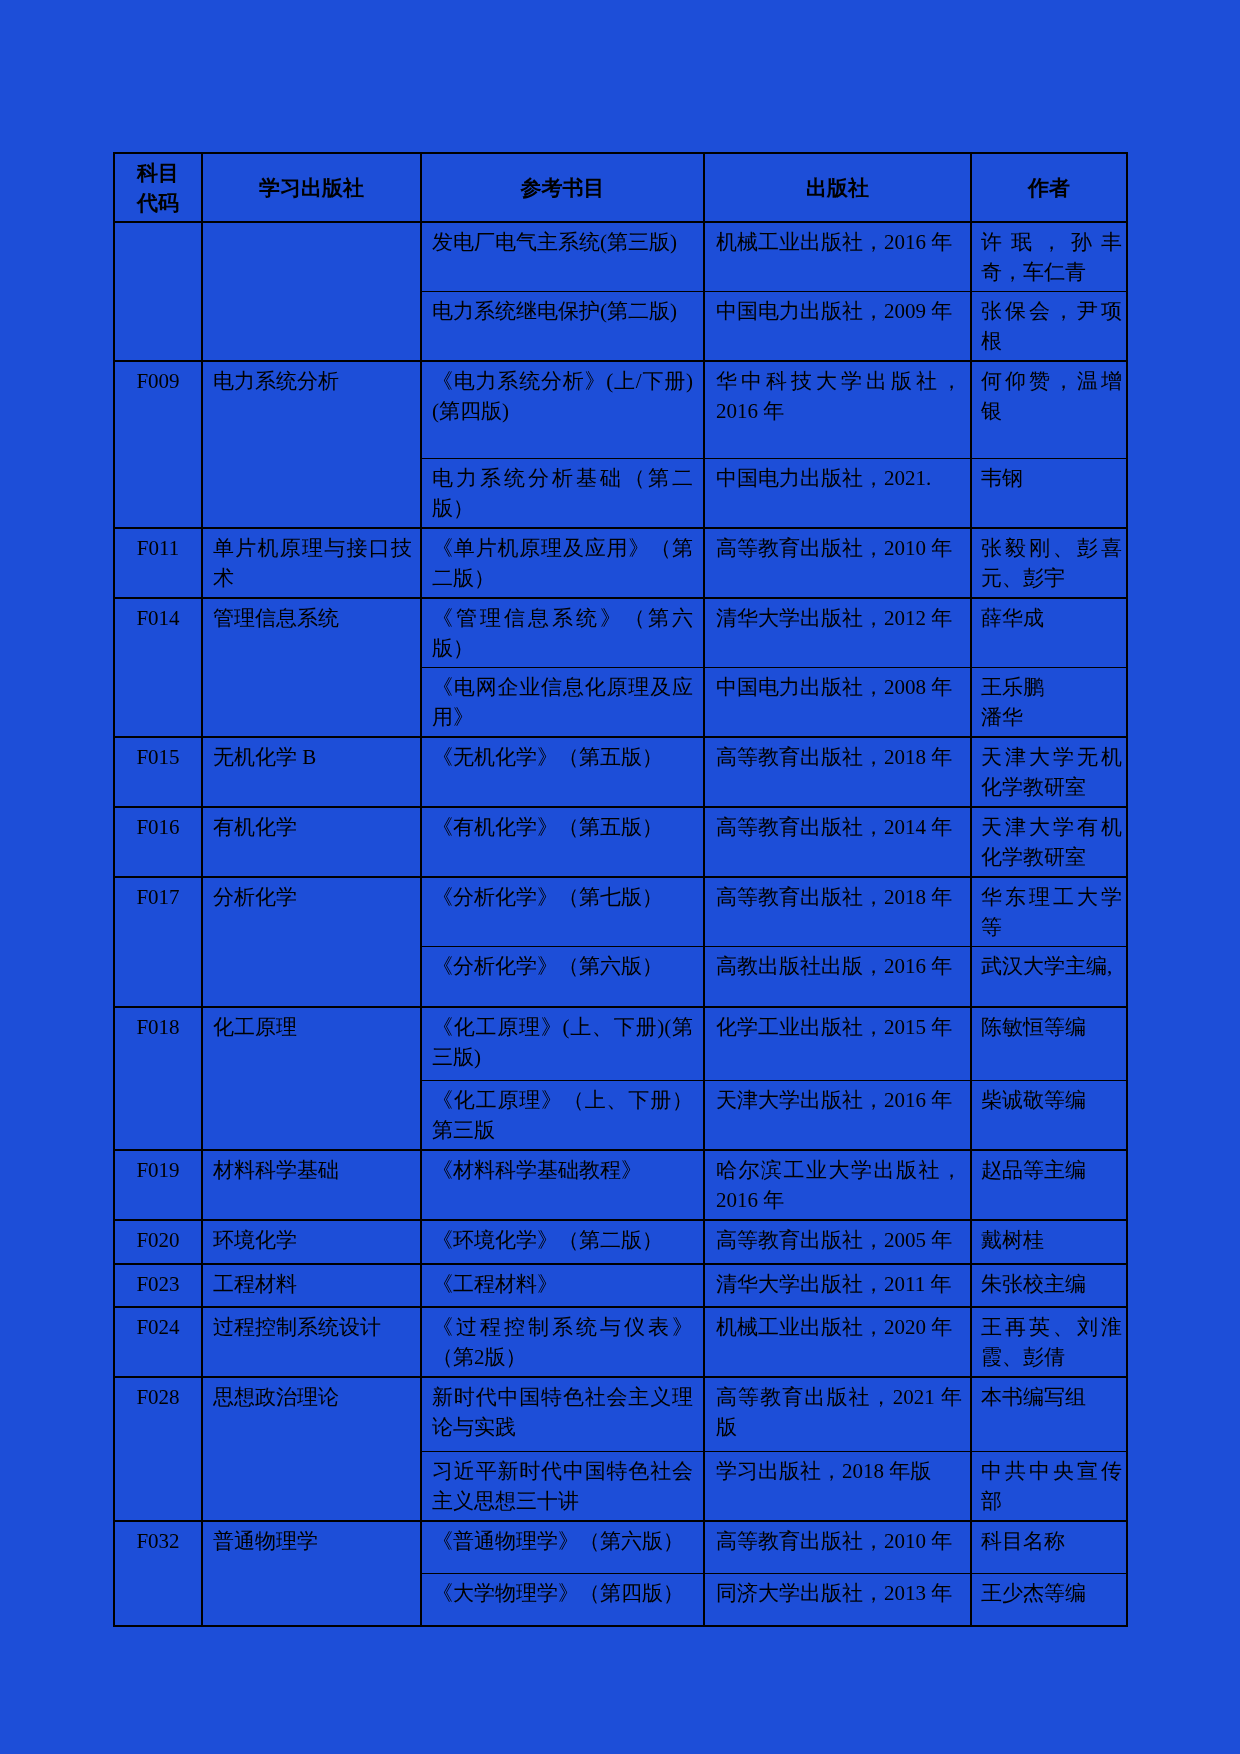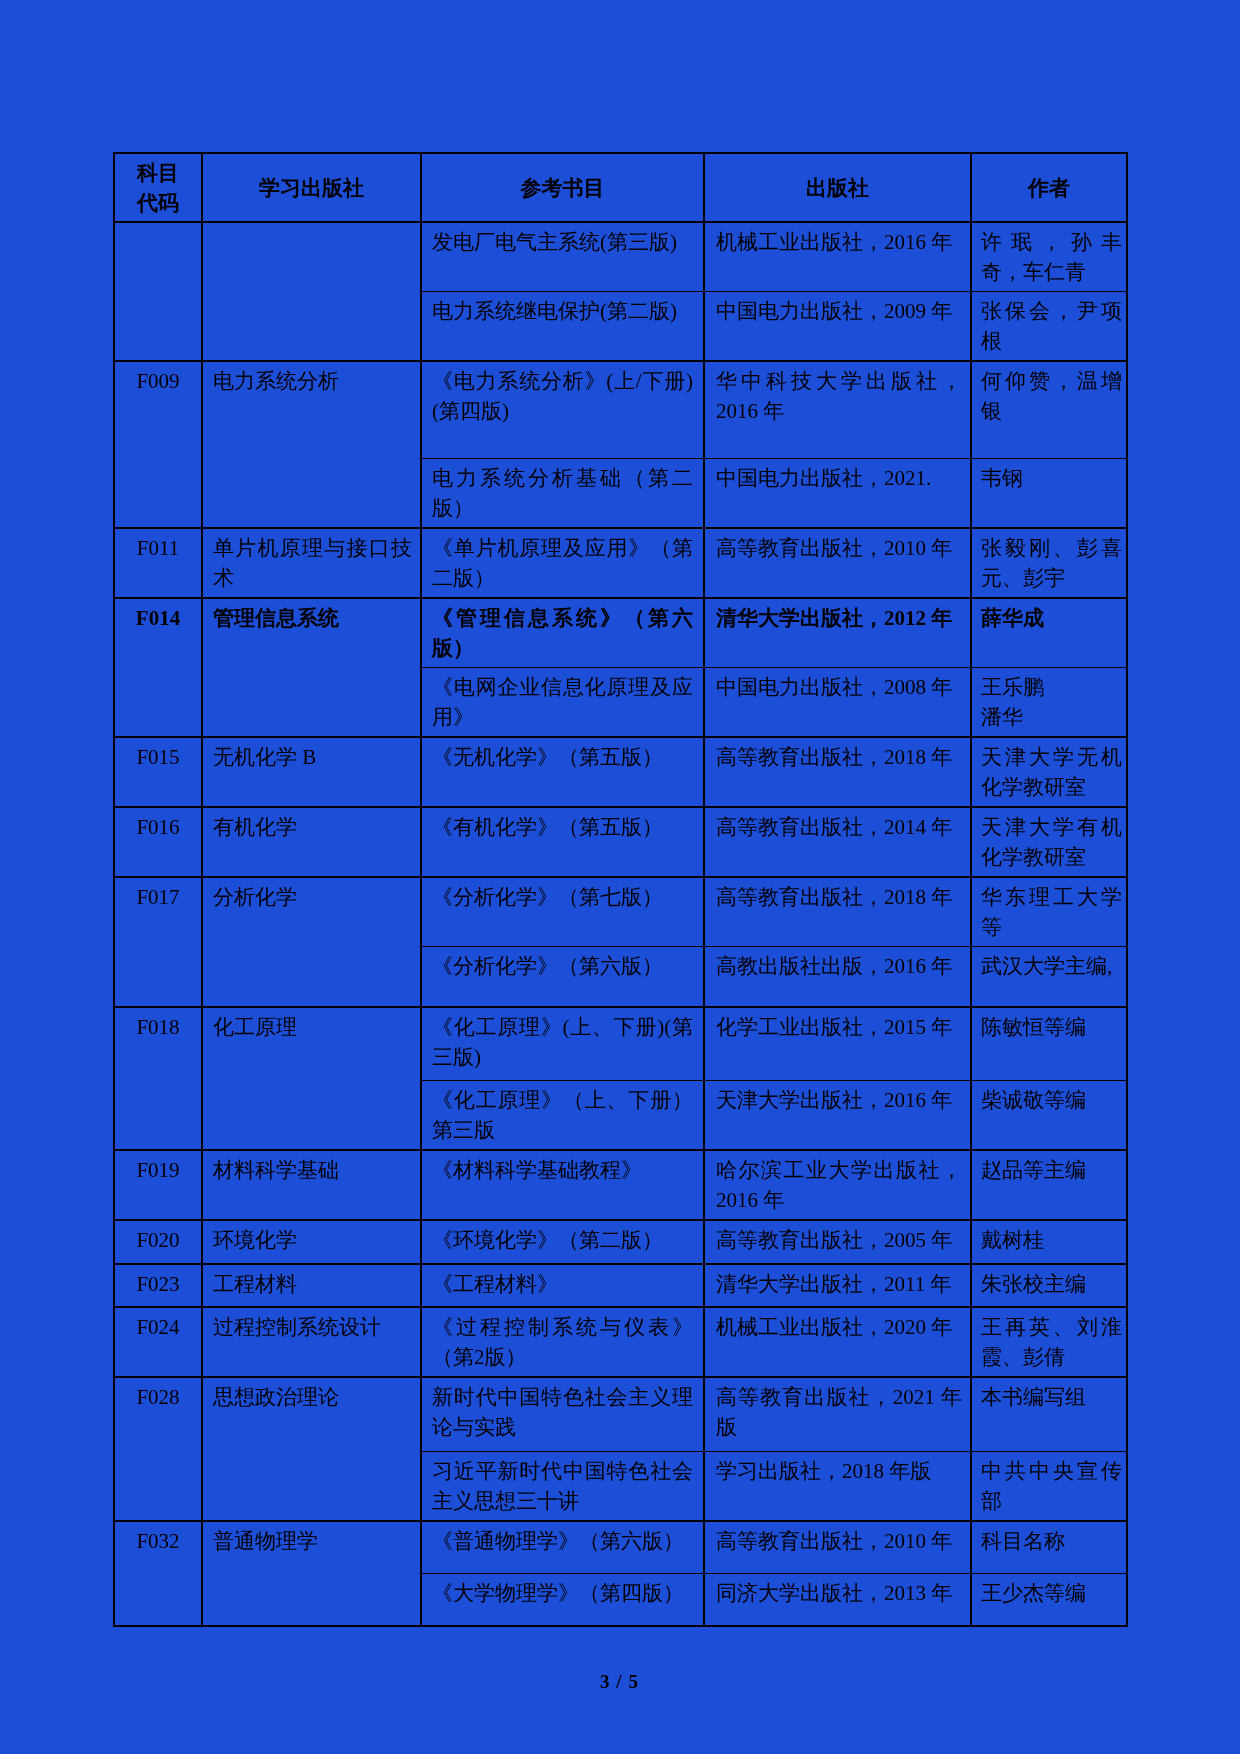--- a/index.html
+++ b/index.html
@@ -105,21 +105,21 @@
           <td class="cell-pub">中国电力出版社，2021.</td>
           <td class="cell-author">韦钢</td>
         </tr>
         <tr style="height: 69px;">
           <td class="cell-code" rowspan="1">F011</td>
           <td class="cell-name" rowspan="1">单片机原理与接口技术</td>
           <td class="cell-book">《单片机原理及应用》（第二版）</td>
           <td class="cell-pub">高等教育出版社，2010 年</td>
           <td class="cell-author">张毅刚、彭喜元、彭宇</td>
         </tr>
-        <tr style="height: 66px; font-weight: bold;">
+        <tr style="height: 66px;">
           <td class="cell-code" rowspan="2">F014</td>
           <td class="cell-name" rowspan="2">管理信息系统</td>
           <td class="cell-book">《管理信息系统》（第六版）</td>
           <td class="cell-pub">清华大学出版社，2012 年</td>
           <td class="cell-author">薛华成</td>
         </tr>
         <tr class="inner" style="height: 69px;">
           <td class="cell-book">《电网企业信息化原理及应用》</td>
           <td class="cell-pub">中国电力出版社，2008 年</td>
           <td class="cell-author">王乐鹏
@@ -211,14 +211,13 @@
           <td class="cell-author">科目名称</td>
         </tr>
         <tr class="inner" style="height: 53px;">
           <td class="cell-book">《大学物理学》（第四版）</td>
           <td class="cell-pub">同济大学出版社，2013 年</td>
           <td class="cell-author">王少杰等编</td>
         </tr>
       </tbody>
   </table>
 
-  <div class="footer">3 / 5</div>
 </div>
 
 </body></html>

